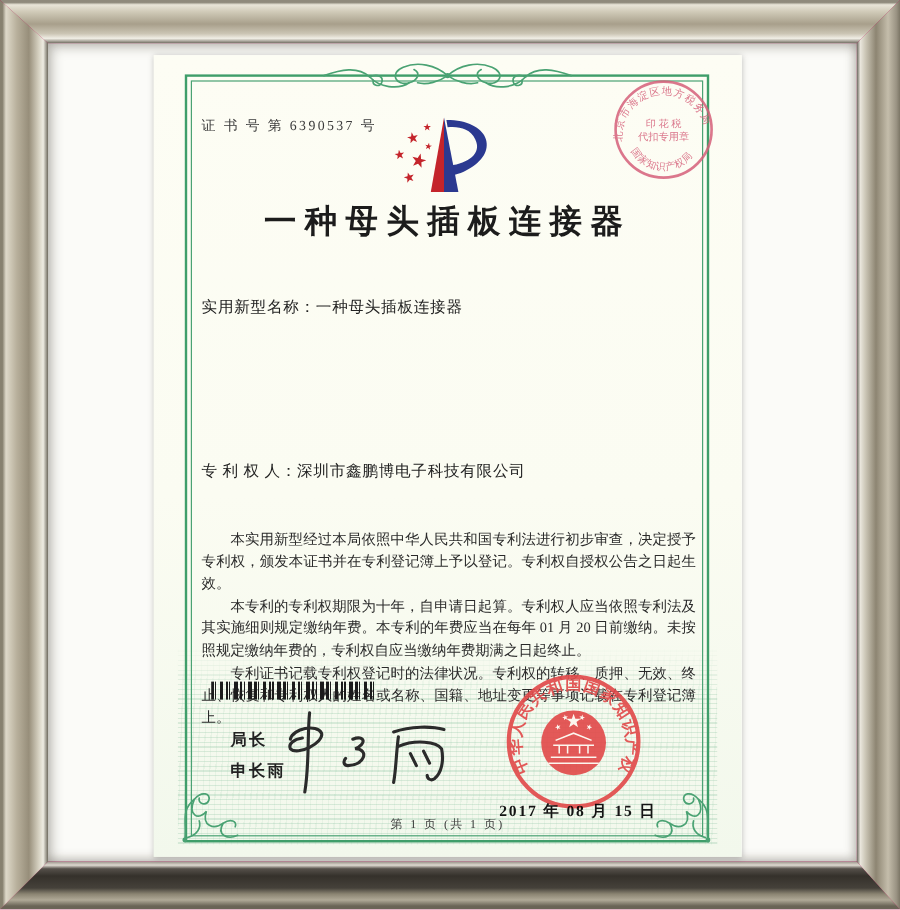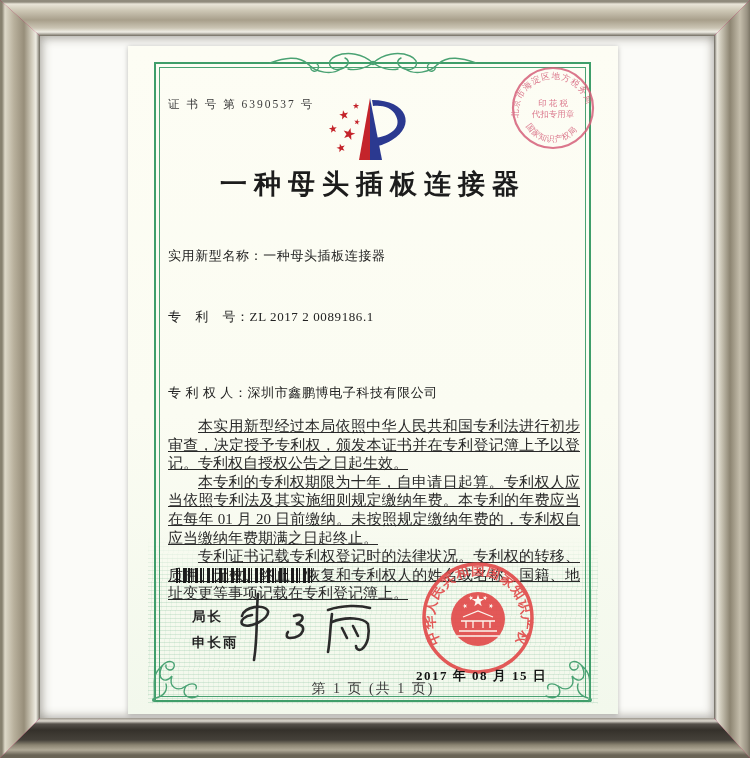--- a/index.html
+++ b/index.html
@@ -43,32 +43,32 @@
   .flourish svg{display:block;}
 
   
   .content{position:absolute;inset:0;z-index:3;}
   .cert-no{position:absolute;left:40px;top:51px;font-size:11.5px;letter-spacing:2px;color:#3a3a3a;white-space:nowrap;}
   .logo{position:absolute;left:192px;top:50px;width:103px;height:68px;}
   .title{position:absolute;left:0;top:120px;width:100%;text-align:center;
          font-size:27px;font-weight:700;letter-spacing:7px;color:#1c1c1c;white-space:nowrap;}
   .field{position:absolute;left:40px;font-size:13px;color:#222;letter-spacing:.6px;white-space:nowrap;}
   .f-name{top:201px;} .f-patno{top:262px;} .f-filing{top:300px;} .f-patentee{top:338px;} .f-grant{top:376px;}
-  .body-text{position:absolute;left:40px;top:371px;width:412px;color:#2a2a2a;
-             font-size:15px;line-height:18.6px;text-align:justify;text-decoration:underline;}
+  .body-text{position:absolute;left:40px;top:394px;width:412px;color:#2a2a2a;
+             font-size:12px;line-height:18.6px;text-align:justify;}
   .body-text p{margin:0;text-indent:2em;}
   .barcode{position:absolute;left:48px;top:522px;width:136px;height:15px;
     background:repeating-linear-gradient(90deg,#1b1b1b 0 2px,transparent 2px 3px,#1b1b1b 3px 4px,transparent 4px 7px,#1b1b1b 7px 10px,transparent 10px 12px);}
   .director{position:absolute;left:64px;top:558px;font-family:"Liberation Sans","DejaVu Sans",sans-serif;
             font-size:13.5px;font-weight:700;color:#222;line-height:26px;letter-spacing:2px;}
   .signature{position:absolute;left:100px;top:538px;width:160px;height:88px;}
   .seal{position:absolute;left:293px;top:515px;width:114px;height:114px;opacity:.92;}
   .seal-date{position:absolute;left:288px;top:621px;width:220px;font-size:13px;font-weight:700;
              letter-spacing:1.5px;color:#141414;white-space:nowrap;mix-blend-mode:multiply;}
-  .footer{position:absolute;left:0;top:634px;width:100%;text-align:center;font-size:14px;
+  .footer{position:absolute;left:0;top:634px;width:100%;text-align:center;font-size:10px;
           letter-spacing:2px;color:#3c3c3c;}
   .tax-stamp{position:absolute;left:381px;top:18px;width:88px;height:88px;opacity:.85;}
 </style>
 </head>
 <body>
 
 <div class="stage">
 
   <div class="rail rail-top"></div>
   <div class="rail rail-bottom"></div>
@@ -143,21 +143,20 @@
           <use href="#st" transform="translate(13,33) scale(0.7) rotate(-8)" fill="#c4242b"></use>
           <use href="#st" transform="translate(29,38) scale(1.05) rotate(14)" fill="#c4242b"></use>
           <use href="#st" transform="translate(21,52) scale(0.75) rotate(-15)" fill="#c4242b"></use>
         </svg>
       </div>
 
       <div class="title">一种母头插板连接器</div>
 
       <div class="field f-name"><span>实用新型名称：</span><span>一种母头插板连接器</span></div>
 
-      <div class="field f-patno"><span>专　利　号：</span><span>ZL 2017 2 0089186.1</span></div>
 
 
       <div class="field f-patentee"><span>专 利 权 人：</span><span>深圳市鑫鹏博电子科技有限公司</span></div>
 
 
       <div class="body-text">
         <p>本实用新型经过本局依照中华人民共和国专利法进行初步审查，决定授予专利权，颁发本证书并在专利登记簿上予以登记。专利权自授权公告之日起生效。</p>
         <p>本专利的专利权期限为十年，自申请日起算。专利权人应当依照专利法及其实施细则规定缴纳年费。本专利的年费应当在每年 01 月 20 日前缴纳。未按照规定缴纳年费的，专利权自应当缴纳年费期满之日起终止。</p>
         <p>专利证书记载专利权登记时的法律状况。专利权的转移、质押、无效、终止、恢复和专利权人的姓名或名称、国籍、地址变更等事项记载在专利登记簿上。</p>
       </div>

